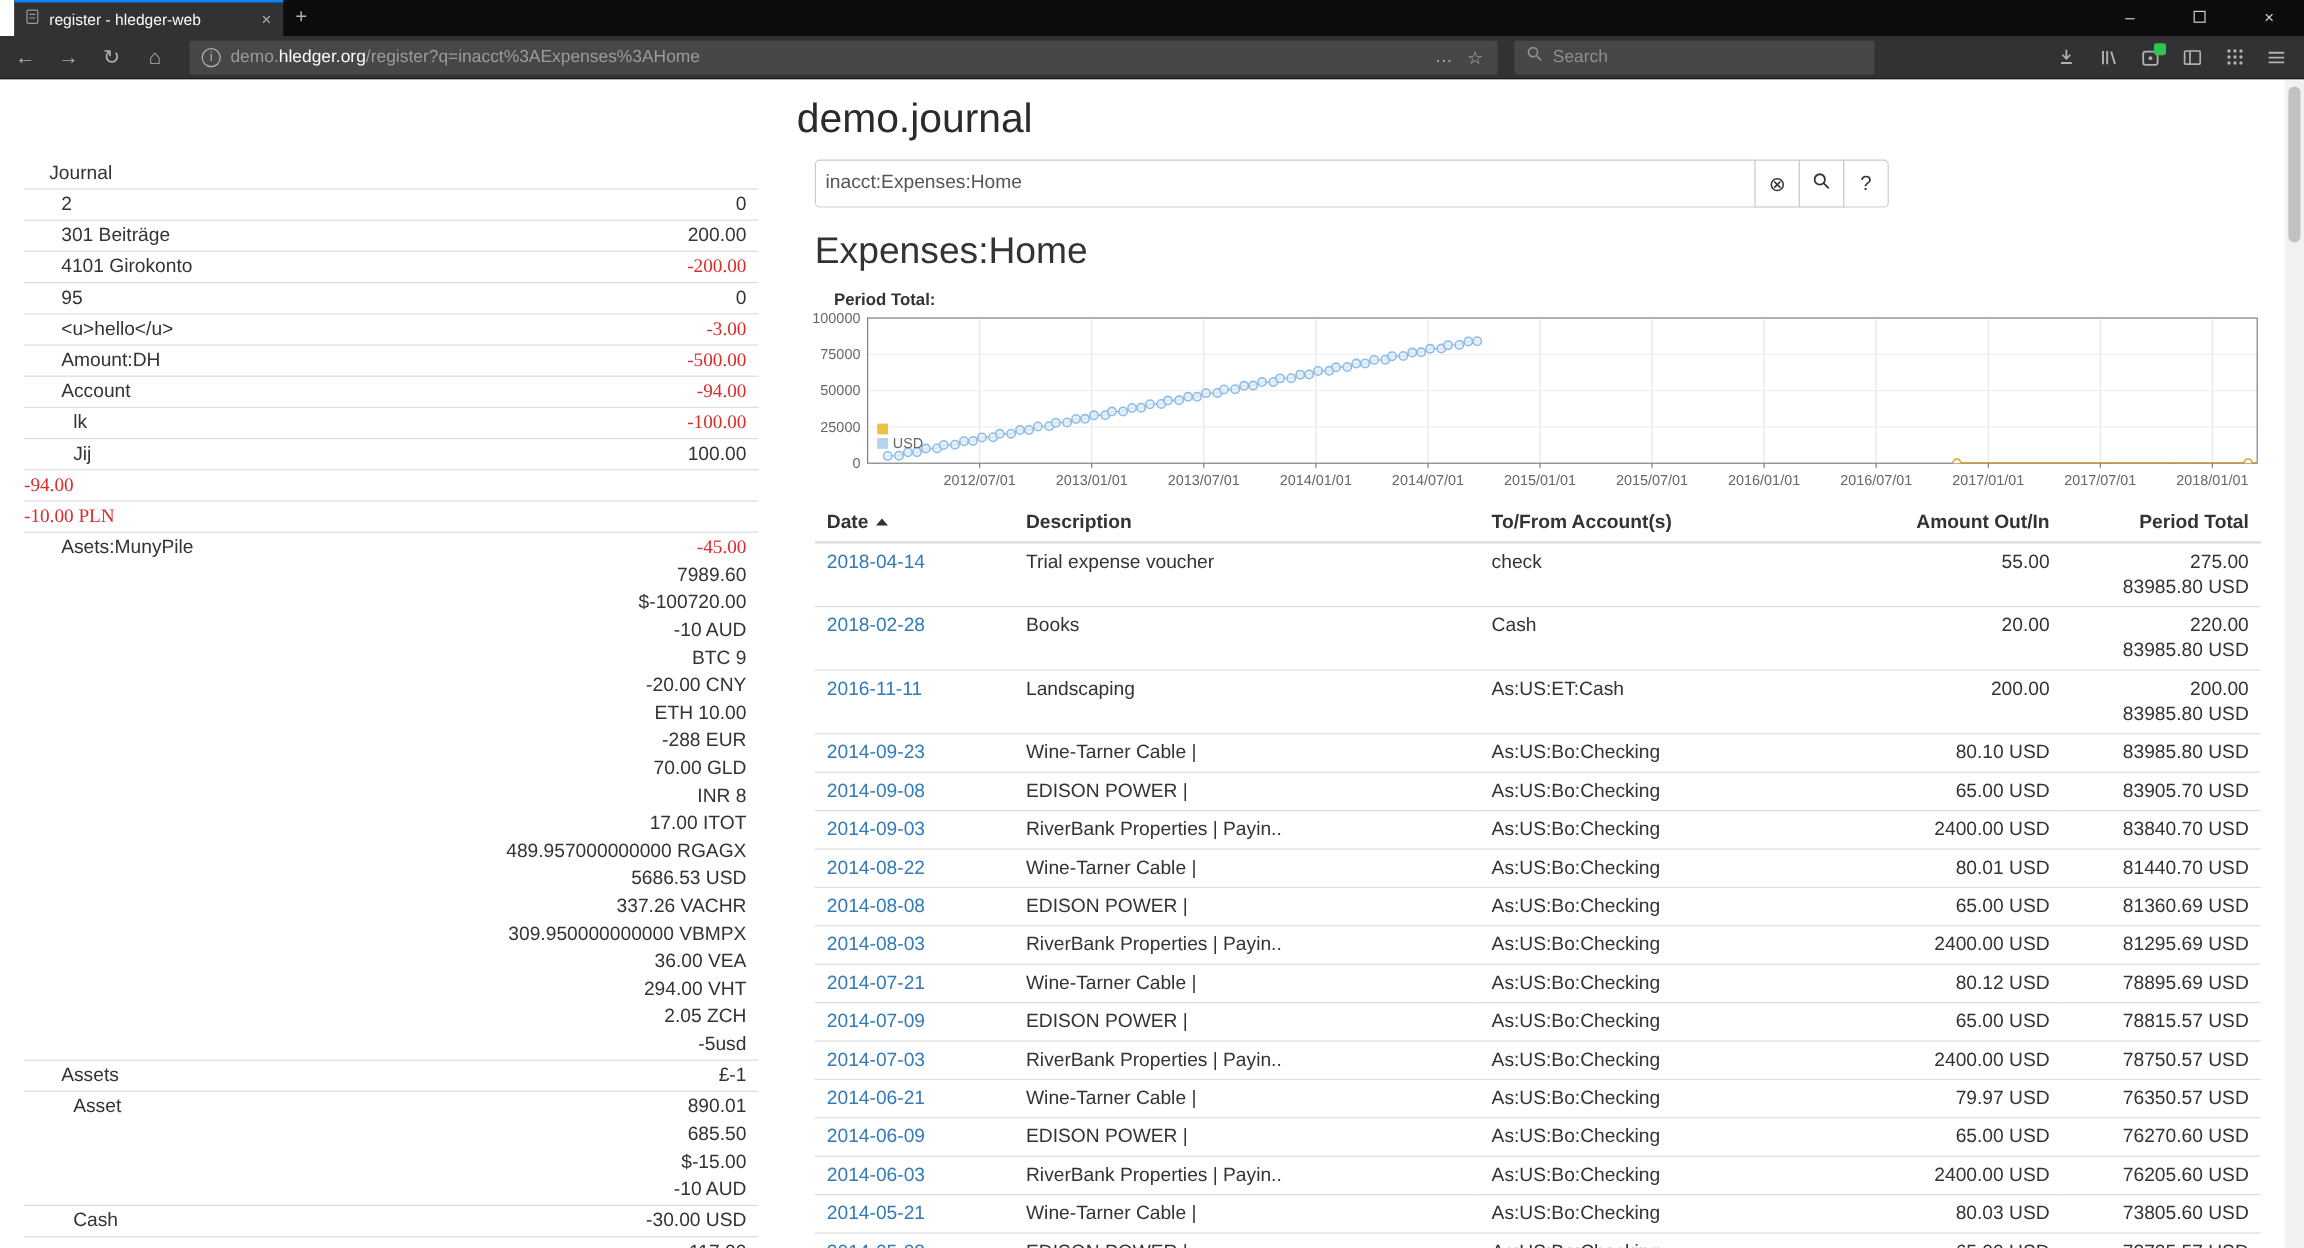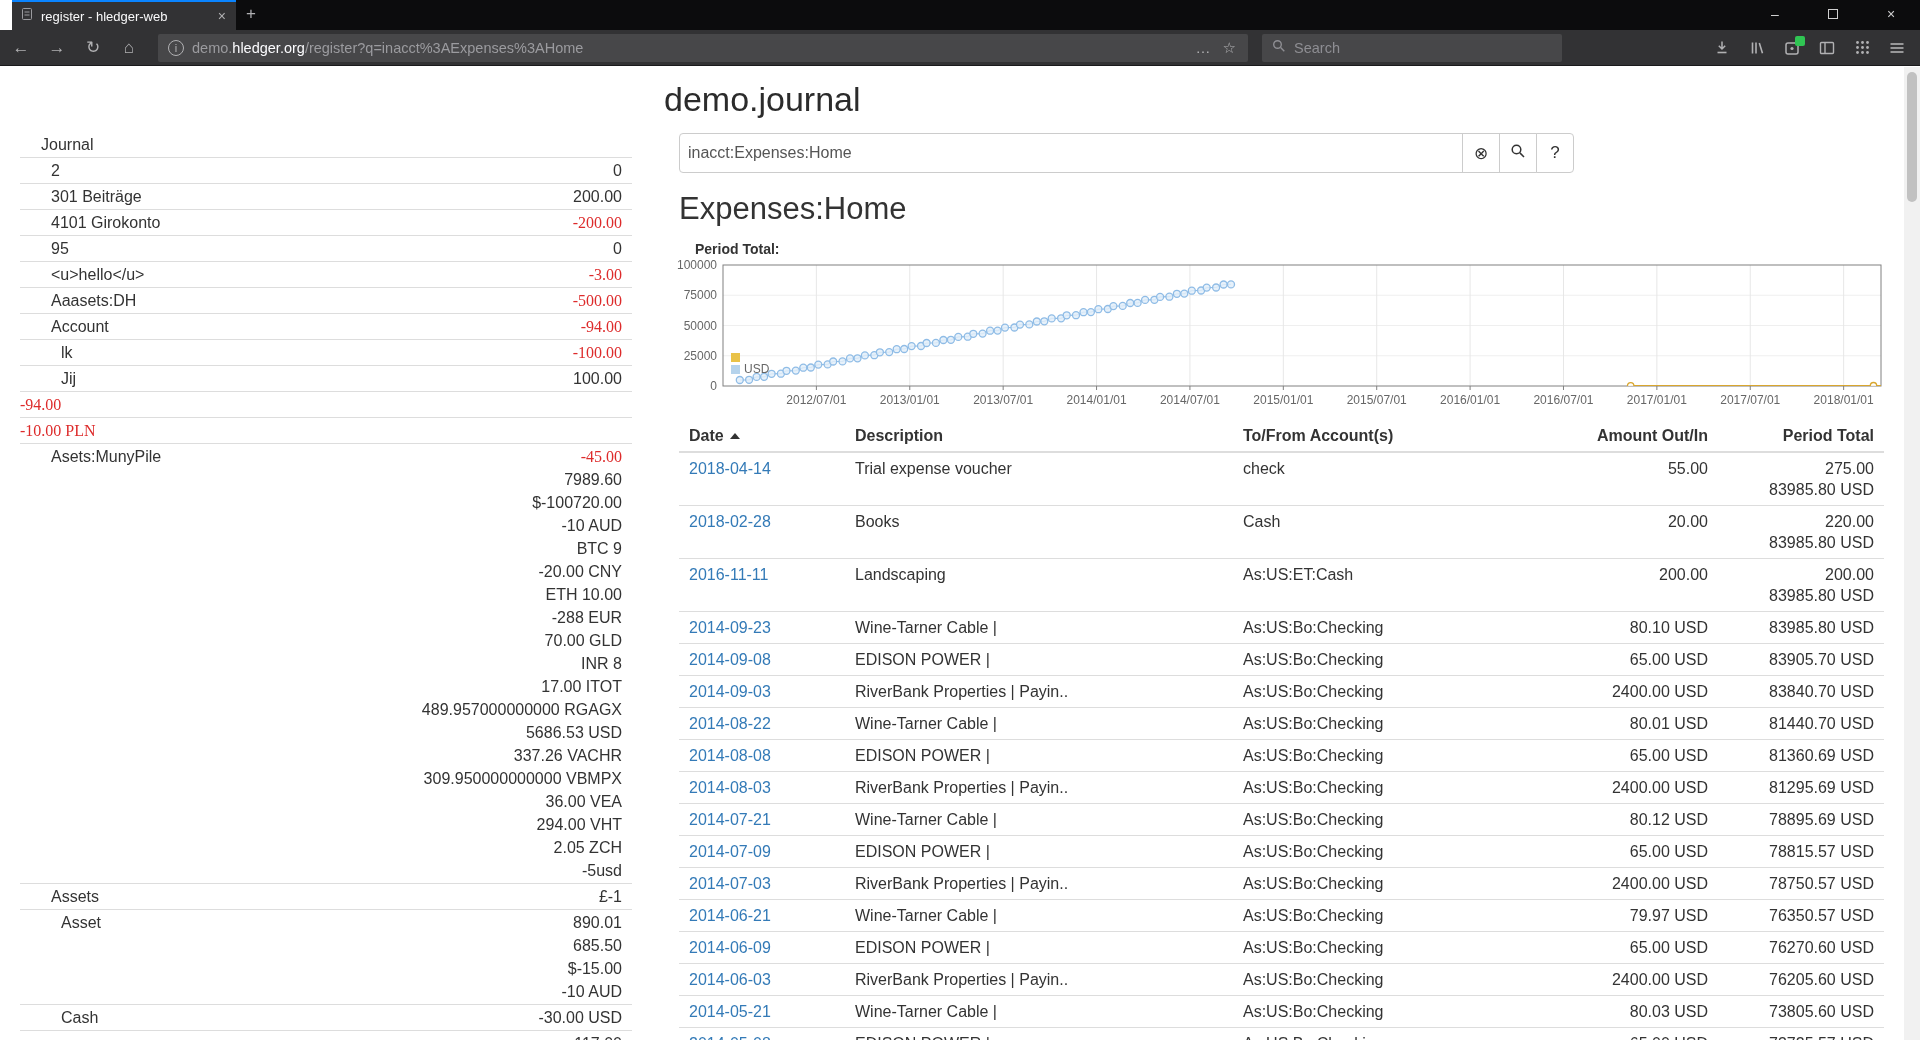--- a/index.html
+++ b/index.html
@@ -210,21 +210,21 @@
               <div class="sb-amt">0</div>
             </span>
           </div>
           <div class="sb-row">
             <span class="sb-label ind-1">&lt;u&gt;hello&lt;/u&gt;</span>
             <span class="sb-amounts">
               <div class="sb-amt neg">-3.00</div>
             </span>
           </div>
           <div class="sb-row">
-            <span class="sb-label ind-1">Aaasets:DH</span>
+            <span class="sb-label ind-1">Amount:DH</span>
             <span class="sb-amounts">
               <div class="sb-amt neg">-500.00</div>
             </span>
           </div>
           <div class="sb-row">
             <span class="sb-label ind-1">Account</span>
             <span class="sb-amounts">
               <div class="sb-amt neg">-94.00</div>
             </span>
           </div>

